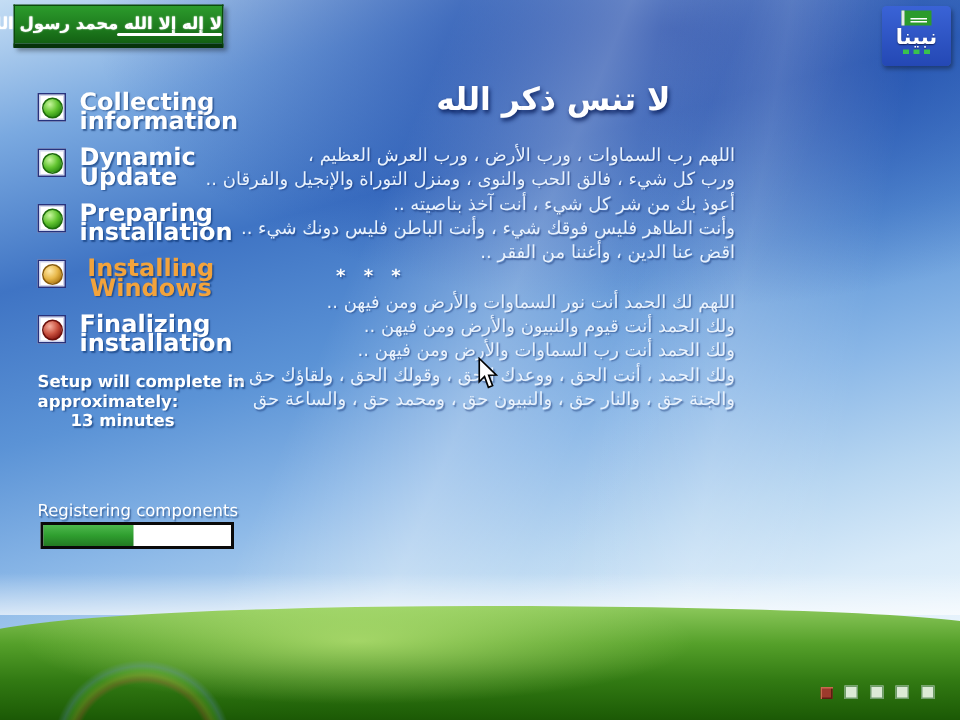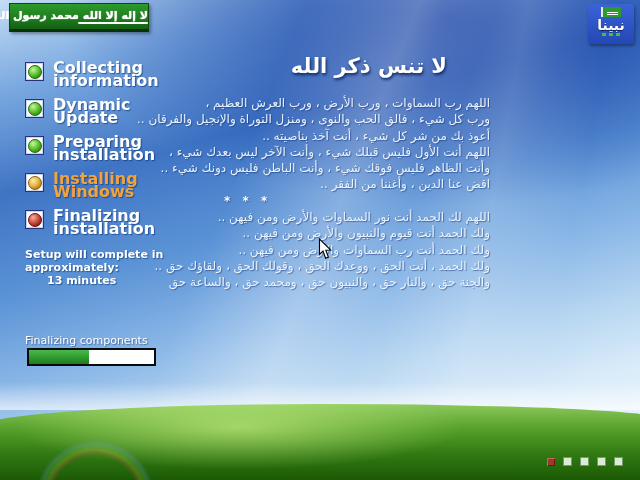--- a/index.html
+++ b/index.html
@@ -47,21 +47,21 @@
   .sidebar{position:absolute;left:25px;top:62px;width:150px;color:#fff;}
   .step{display:flex;align-items:flex-start;margin-bottom:12px;}
   .orb-frame{width:17px;height:17px;background:#fff;border:1px solid #27327d;box-shadow:inset 0 0 0 1px #cfd4ee;
     display:flex;align-items:center;justify-content:center;flex:0 0 auto;}
   .orb{width:12px;height:12px;border-radius:50%;}
   .orb-green{background:radial-gradient(circle at 35% 30%,#c9f6a0,#63c531 45%,#2a8a12 80%);border:1px solid #1d6b0c;}
   .orb-amber{background:radial-gradient(circle at 35% 30%,#ffe9a8,#e8b84a 45%,#b07a14 80%);border:1px solid #8a5e0e;}
   .orb-red{background:radial-gradient(circle at 35% 30%,#f6b0a0,#ca5340 45%,#8a1812 80%);border:1px solid #6b100c;}
   .step-label{margin-left:9px;font-size:16px;font-weight:bold;line-height:12.5px;width:95px;
     text-shadow:1px 1px 1px rgba(0,40,100,.55);}
-  .step-active .step-label{color:#f2a33c;}
+  .step-active .step-label{color:#f2a33c;text-align:center;}
   .eta{margin-top:13px;font-size:11px;font-weight:bold;line-height:13px;width:140px;
     text-shadow:1px 1px 1px rgba(0,40,100,.55);}
   .eta-value{margin-top:0;padding-left:22px;}
   
   .progress-label{position:absolute;left:25px;top:334px;color:#fff;font-size:11px;
     text-shadow:1px 1px 1px rgba(0,40,100,.5);}
   .progress-bar{position:absolute;left:27px;top:348px;width:125px;height:14px;background:#fff;
     border:2px solid #0a0a0a;}
   .progress-fill{height:100%;background:linear-gradient(180deg,#4db84d,#2f9e2f 50%,#227a22);}
   
@@ -137,31 +137,30 @@
           <span class="orb orb-red"></span>
         </span>
       <span class="step-label">Finalizing installation</span>
     </div>
     <div class="eta">
       <div>Setup will complete in approximately:</div>
       <div class="eta-value">13 minutes</div>
     </div>
   </div>
 
-  <div class="progress-label">Finalizing components</div>
+  <div class="progress-label">Registering components</div>
   <div class="progress-bar">
     <div class="progress-fill" style="width: 48%;"></div>
   </div>
 
   <div class="bb-title">لا تنس ذكر الله</div>
   <div class="bb-lines">
     <div class="bb-line">اللهم رب السماوات ، ورب الأرض ، ورب العرش العظيم ،</div>
     <div class="bb-line">ورب كل شيء ، فالق الحب والنوى ، ومنزل التوراة والإنجيل والفرقان ..</div>
     <div class="bb-line">أعوذ بك من شر كل شيء ، أنت آخذ بناصيته ..</div>
-    <div class="bb-line">اللهم أنت الأول فليس قبلك شيء ، وأنت الآخر ليس بعدك شيء ،</div>
     <div class="bb-line">وأنت الظاهر فليس فوقك شيء ، وأنت الباطن فليس دونك شيء ..</div>
     <div class="bb-line">اقض عنا الدين ، وأغننا من الفقر ..</div>
     <div class="bb-line line-stars">* * *</div>
     <div class="bb-line">اللهم لك الحمد أنت نور السماوات والأرض ومن فيهن ..</div>
     <div class="bb-line">ولك الحمد أنت قيوم والنبيون والأرض ومن فيهن ..</div>
     <div class="bb-line">ولك الحمد أنت رب السماوات والأرض ومن فيهن ..</div>
     <div class="bb-line">ولك الحمد ، أنت الحق ، ووعدك الحق ، وقولك الحق ، ولقاؤك حق ..</div>
     <div class="bb-line">والجنة حق ، والنار حق ، والنبيون حق ، ومحمد حق ، والساعة حق</div>
   </div>
 

